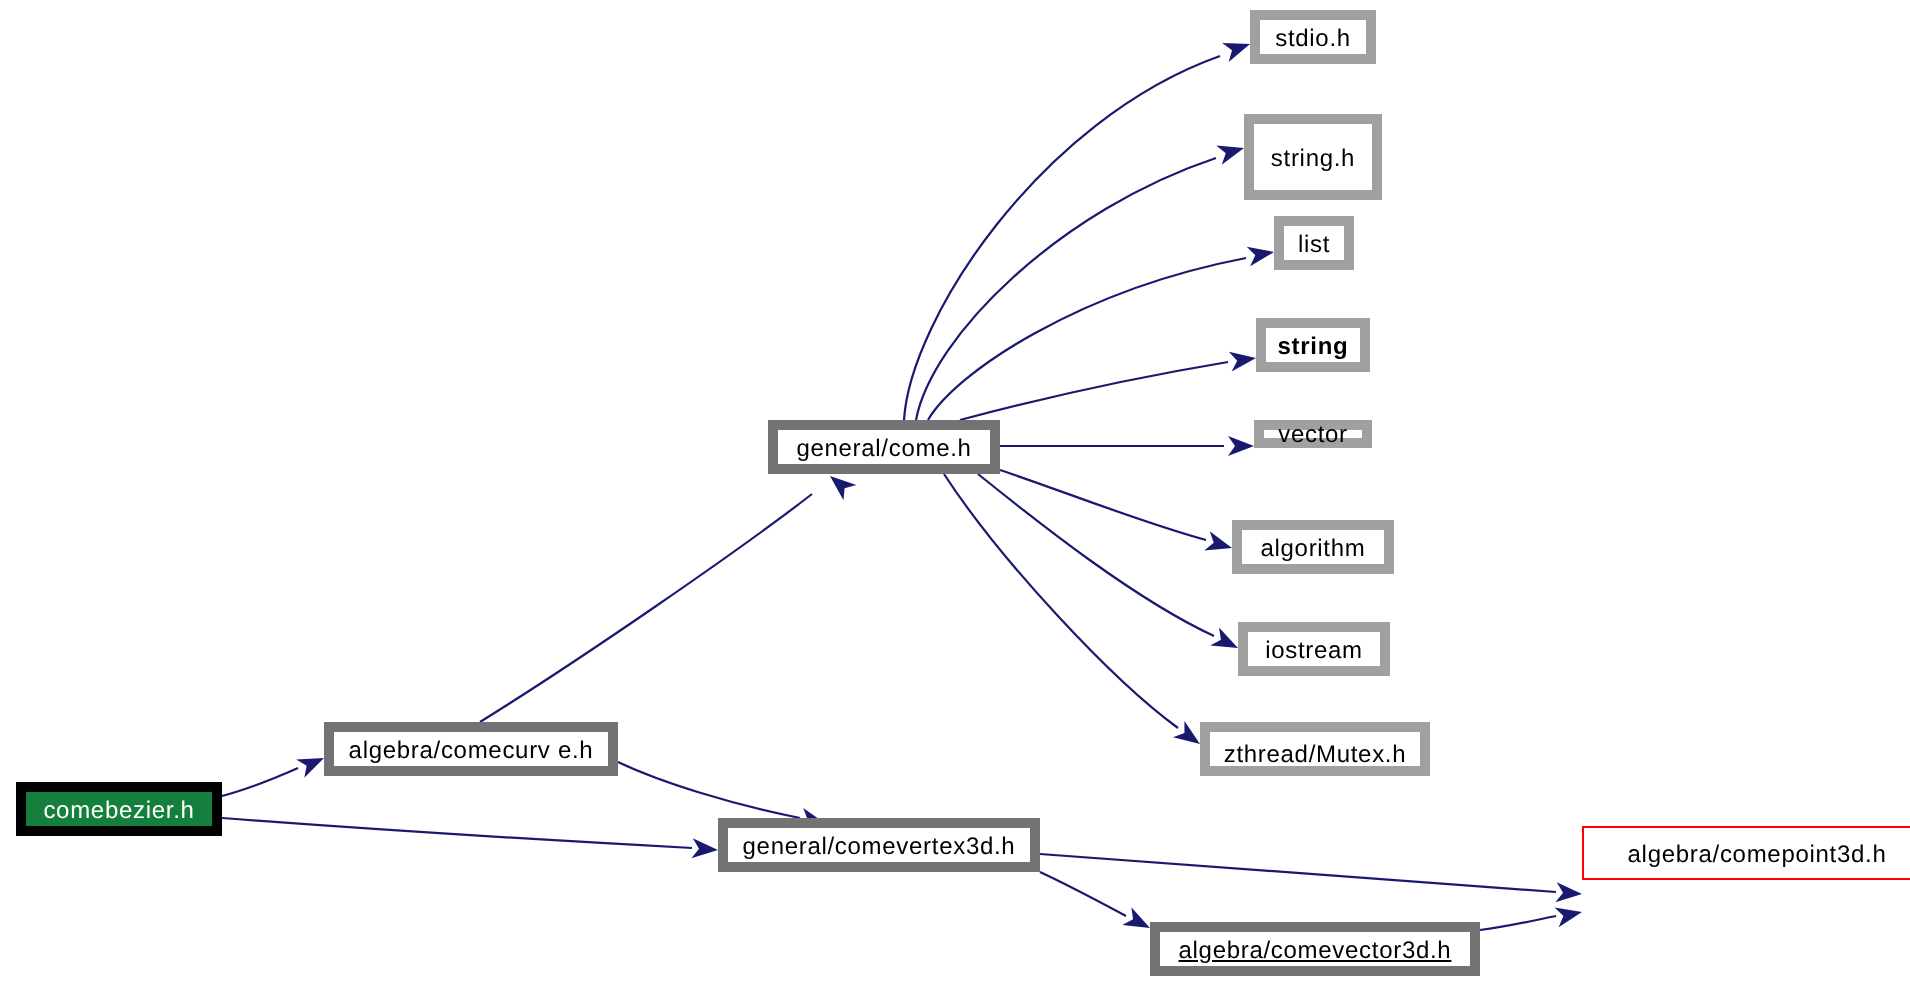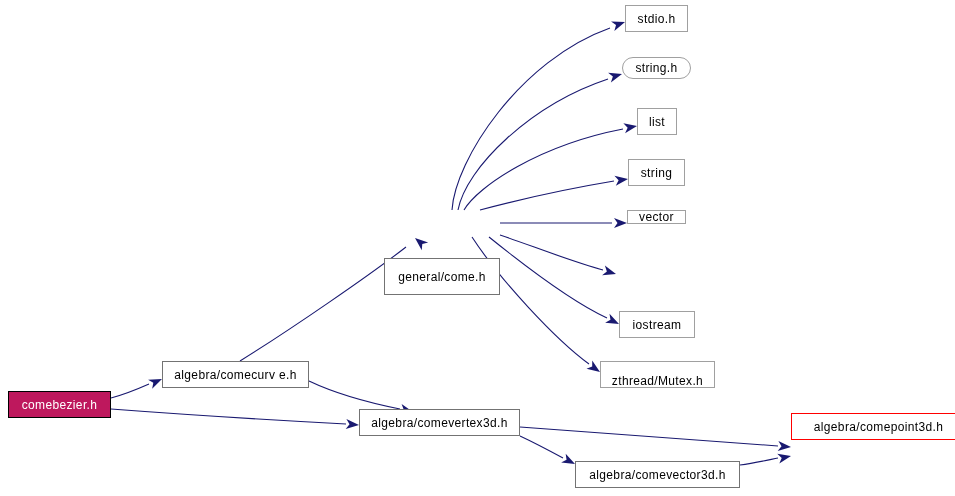--- a/index.html
+++ b/index.html
@@ -26,36 +26,36 @@
     height: 496px;
     pointer-events: none;
   }
   .node {
     position: absolute;
     box-sizing: border-box;
     display: flex;
     align-items: center;
     justify-content: center;
     background: #ffffff;
-    border: 1px solid #737373;
+    border: 5px solid #737373;
     font-size: 12px;
     line-height: 1;
     color: #000000;
     white-space: nowrap;
     letter-spacing: 0.35px;
   }
   .node.sys {
     border-color: #a0a0a0;
   }
   .node.current {
     border-color: #ff0000;
     border-width: 1px;
   }
   .node.root {
-    background: #be185d;
+    background: #15803d;
     border-color: #000000;
     color: #ffffff;
   }
   .node .label {
     display: block;
     padding: 0 6px;
   }
 </style>
 </head>
 <body>
@@ -123,45 +123,48 @@
         <path d="M 0,0 L -13,-5 L -9.5,0 L -13,5 Z" fill="#191970" transform="translate(791,456) rotate(-12)"></path>
       </g>
     </svg>
 <div class="node root" style="left: 8px; top: 391px; width: 103px; height: 27px;">
       <span class="label">comebezier.h</span>
     </div>
     <div class="node" style="left: 162px; top: 361px; width: 147px; height: 27px;">
       <span class="label">algebra/comecurv e.h</span>
     </div>
     <div class="node" style="left: 359px; top: 409px; width: 161px; height: 27px;">
-      <span class="label">algebra/comevertex3d.h</span>
+      <span class="label">general/comevertex3d.h</span>
     </div>
-    <div class="node" style="left: 575px; top: 461px; width: 165px; height: 27px;">
+    <div class="node" style="left: 575px; top: 461px; width: 165px; height: 27px; text-decoration: underline;">
       <span class="label">algebra/comevector3d.h</span>
     </div>
     <div class="node current" style="left: 791px; top: 413px; width: 175px; height: 27px;">
       <span class="label">algebra/comepoint3d.h</span>
     </div>
-    <div class="node" style="left: 384px; top: 210px; width: 116px; height: 37px; margin-top: 48px;">
+    <div class="node" style="left: 384px; top: 210px; width: 116px; height: 27px;">
       <span class="label">general/come.h</span>
     </div>
     <div class="node sys" style="left: 625px; top: 5px; width: 63px; height: 27px;">
       <span class="label">stdio.h</span>
     </div>
-    <div class="node sys" style="left: 622px; top: 57px; width: 69px; height: 22px; border-radius: 12px;">
+    <div class="node sys" style="left: 622px; top: 57px; width: 69px; height: 43px;">
       <span class="label">string.h</span>
     </div>
     <div class="node sys" style="left: 637px; top: 108px; width: 40px; height: 27px; justify-content: center;">
       <span class="label">list</span>
     </div>
-    <div class="node sys" style="left: 628px; top: 159px; width: 57px; height: 27px;">
+    <div class="node sys" style="left: 628px; top: 159px; width: 57px; height: 27px; font-weight: bold;">
       <span class="label">string</span>
     </div>
     <div class="node sys" style="left: 627px; top: 210px; width: 59px; height: 14px;">
       <span class="label">vector</span>
+    </div>
+    <div class="node sys" style="left: 616px; top: 260px; width: 81px; height: 27px;">
+      <span class="label">algorithm</span>
     </div>
     <div class="node sys" style="left: 619px; top: 311px; width: 76px; height: 27px;">
       <span class="label">iostream</span>
     </div>
     <div class="node sys" style="left: 600px; top: 361px; width: 115px; height: 27px; align-items: flex-end;">
       <span class="label">zthread/Mutex.h</span>
     </div>
   </div>
 
 </body></html>

